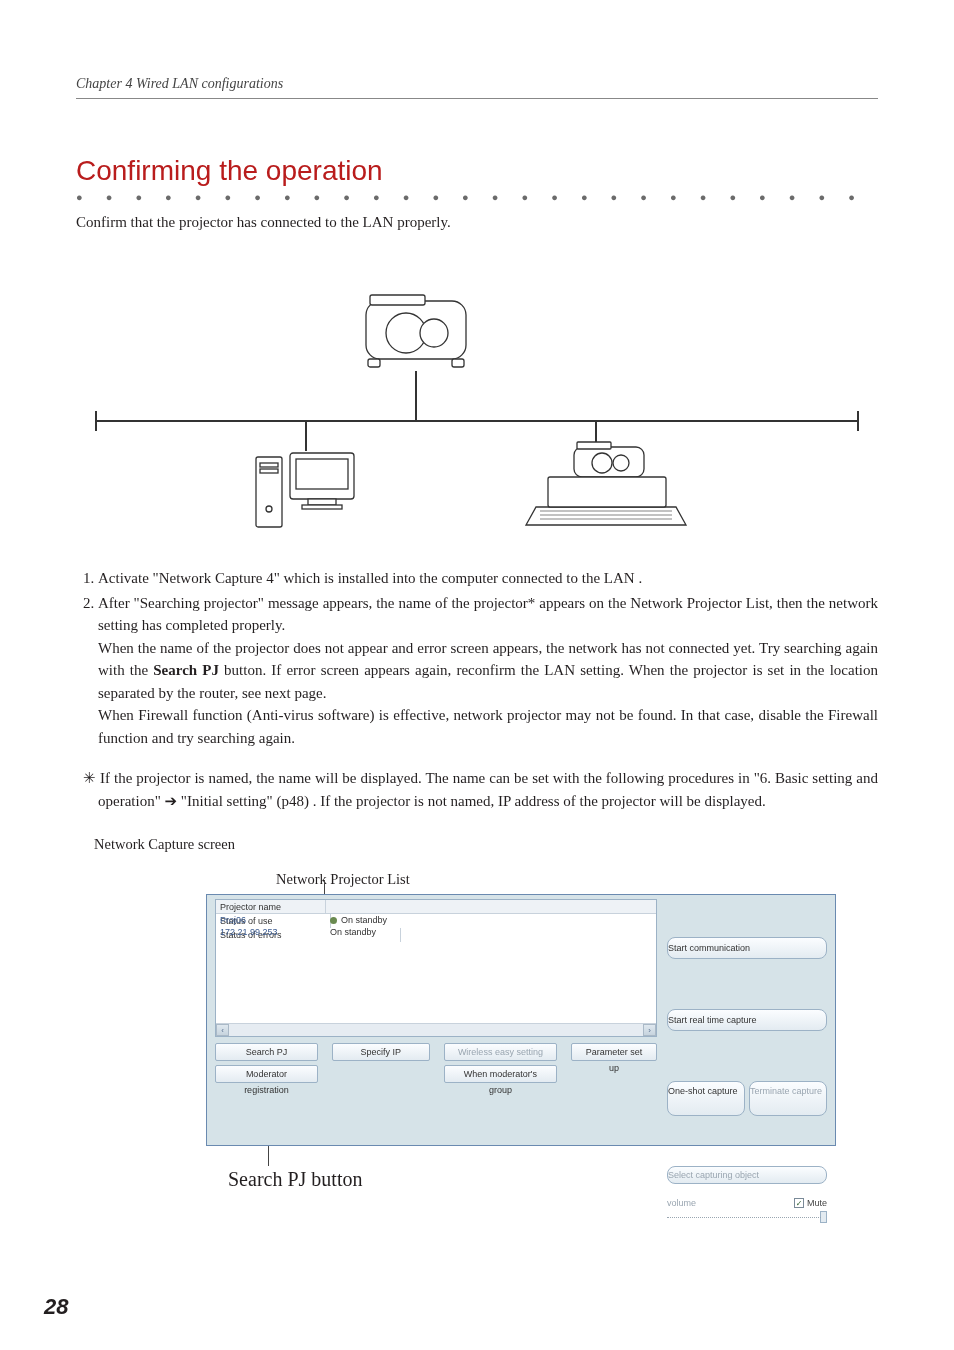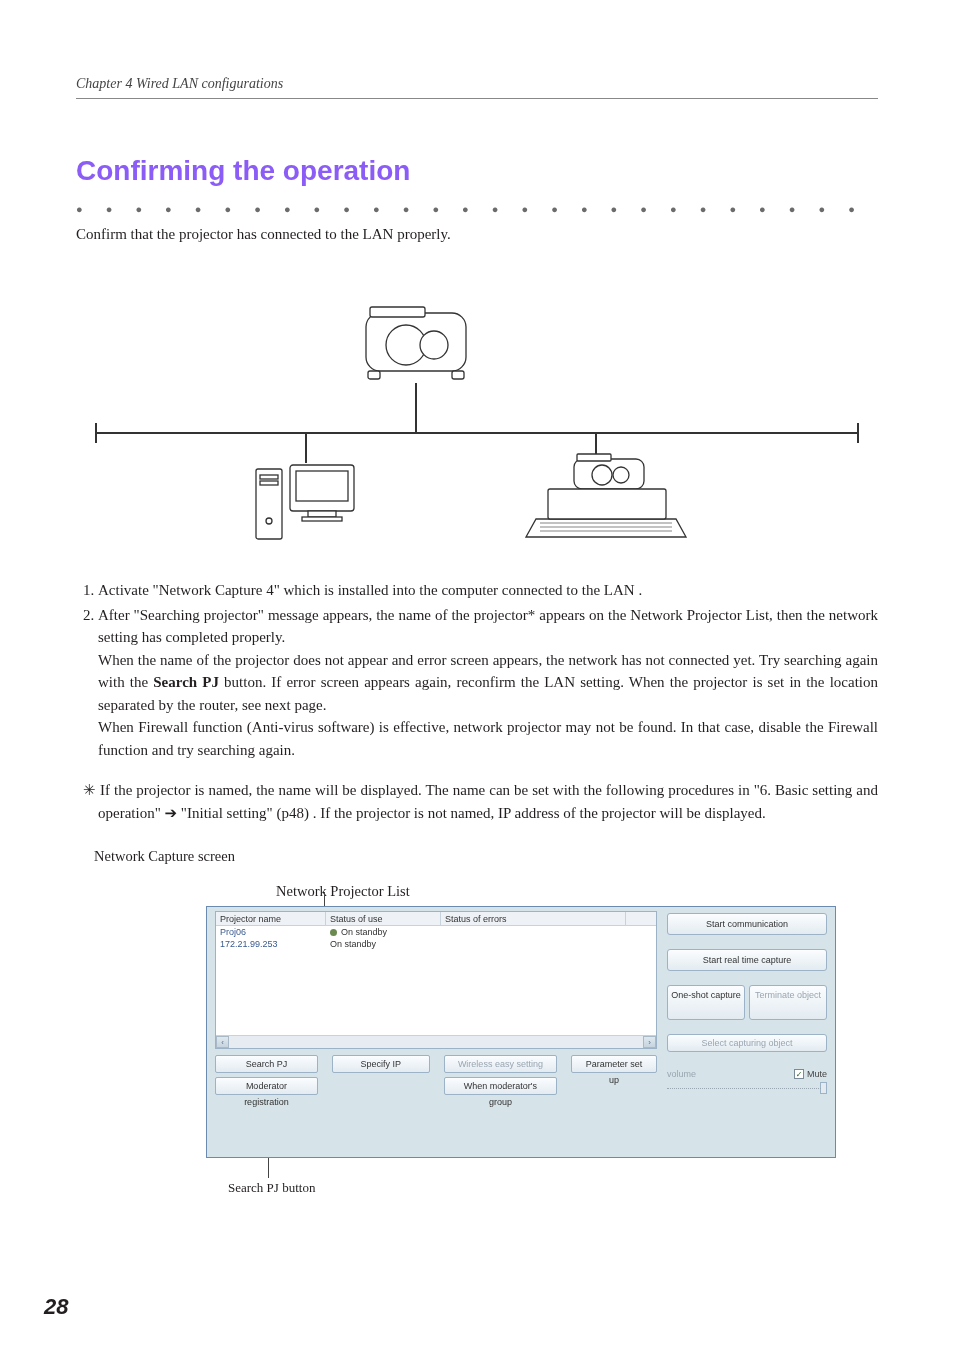--- a/index.html
+++ b/index.html
@@ -15,24 +15,24 @@
   .chapter-header {
     font-style: italic;
     font-size: 14px;
     color: #444;
     border-bottom: 1px solid #888;
     padding-bottom: 6px;
     margin-bottom: 56px;
   }
   h1.main-title {
     font-family: 'Segoe UI', 'Helvetica Neue', Arial, sans-serif;
-    font-weight: 700;
+    font-weight: 400;
     font-size: 28px;
-    color: #8b5cf6;
-    margin-bottom: 16px;
+    color: #b91c1c;
+    margin-bottom: 4px;
   }
   .dotted-rule {
     letter-spacing: 10px;
     font-size: 11px;
     color: #6b6b6b;
     white-space: nowrap;
     overflow: hidden;
     margin-bottom: 10px;
     height: 13px;
     font-family: Arial, sans-serif;
@@ -92,21 +92,21 @@
   }
   .leader-line-bottom {
     width: 1px;
     height: 20px;
     background: #444;
     position: absolute;
     left: 62px;
     top: 252px;
   }
   .bottom-caption {
-    font-size: 13px;
+    font-size: 20px;
     margin-left: 152px;
     margin-top: 22px;
   }
   .page-number {
     position: absolute;
     left: 44px;
     bottom: 30px;
     font-family: 'Segoe UI', Arial, sans-serif;
     font-weight: 700;
     font-style: italic;
@@ -164,20 +164,21 @@
     border: 1px solid #9cb2c6;
     display: flex;
     flex-direction: column;
     position: relative;
   }
   .list-header {
     display: flex;
     background: #eef2f6;
     border-bottom: 1px solid #c8d2dc;
     height: 14px;
+    flex-direction: column;
   }
   .list-header div {
     border-right: 1px solid #c8d2dc;
     padding: 0 4px;
     line-height: 14px;
   }
   .col-name { width: 110px; }
   .col-status { width: 115px; }
   .col-err { width: 185px; }
   .list-body { flex:1; overflow:hidden; }
@@ -225,24 +226,25 @@
     padding: 6px 8px 8px 4px;
     display:flex;
     flex-direction:column;
     gap: 14px;
   }
   .rp-btn {
     width: 100%;
     height: 22px;
     background: linear-gradient(#fbfdff,#e3ebf1);
     border: 1px solid #9cb2c6;
-    border-radius: 3px;
+    border-radius: 8px;
     font-size: 9px;
-    text-align:center;
+    text-align:left;
     line-height:20px;
+    margin-top:36px;
   }
   .rp-row { display:flex; gap:4px; }
   .rp-row .rp-btn { flex:1; height:35px; line-height:18px; }
   .rp-btn.disabled { color:#9aa6b1; }
   .vol-row {
     margin-top: auto;
     font-size: 9px;
     color:#9aa6b1;
   }
   .vol-row .top { display:flex; justify-content: space-between; margin-bottom:2px;text-align:right;}
@@ -382,21 +384,21 @@
           <div class="btn-col">
             <div class="win-button" style="min-width:86px">Parameter set up</div>
           </div>
         </div>
       </div>
       <div class="right-panel">
         <div class="rp-btn">Start communication</div>
         <div class="rp-btn">Start real time capture</div>
         <div class="rp-row">
           <div class="rp-btn">One-shot capture</div>
-          <div class="rp-btn disabled">Terminate object</div>
+          <div class="rp-btn disabled">Terminate capture</div>
         </div>
         <div class="rp-btn disabled" style="height:18px;line-height:16px;">Select capturing object</div>
         <div class="vol-row">
           <div class="top">
             <span>volume</span>
             <span class="mute">
               <span class="cb">✓</span>
               <span>Mute</span>
             </span>
           </div>

